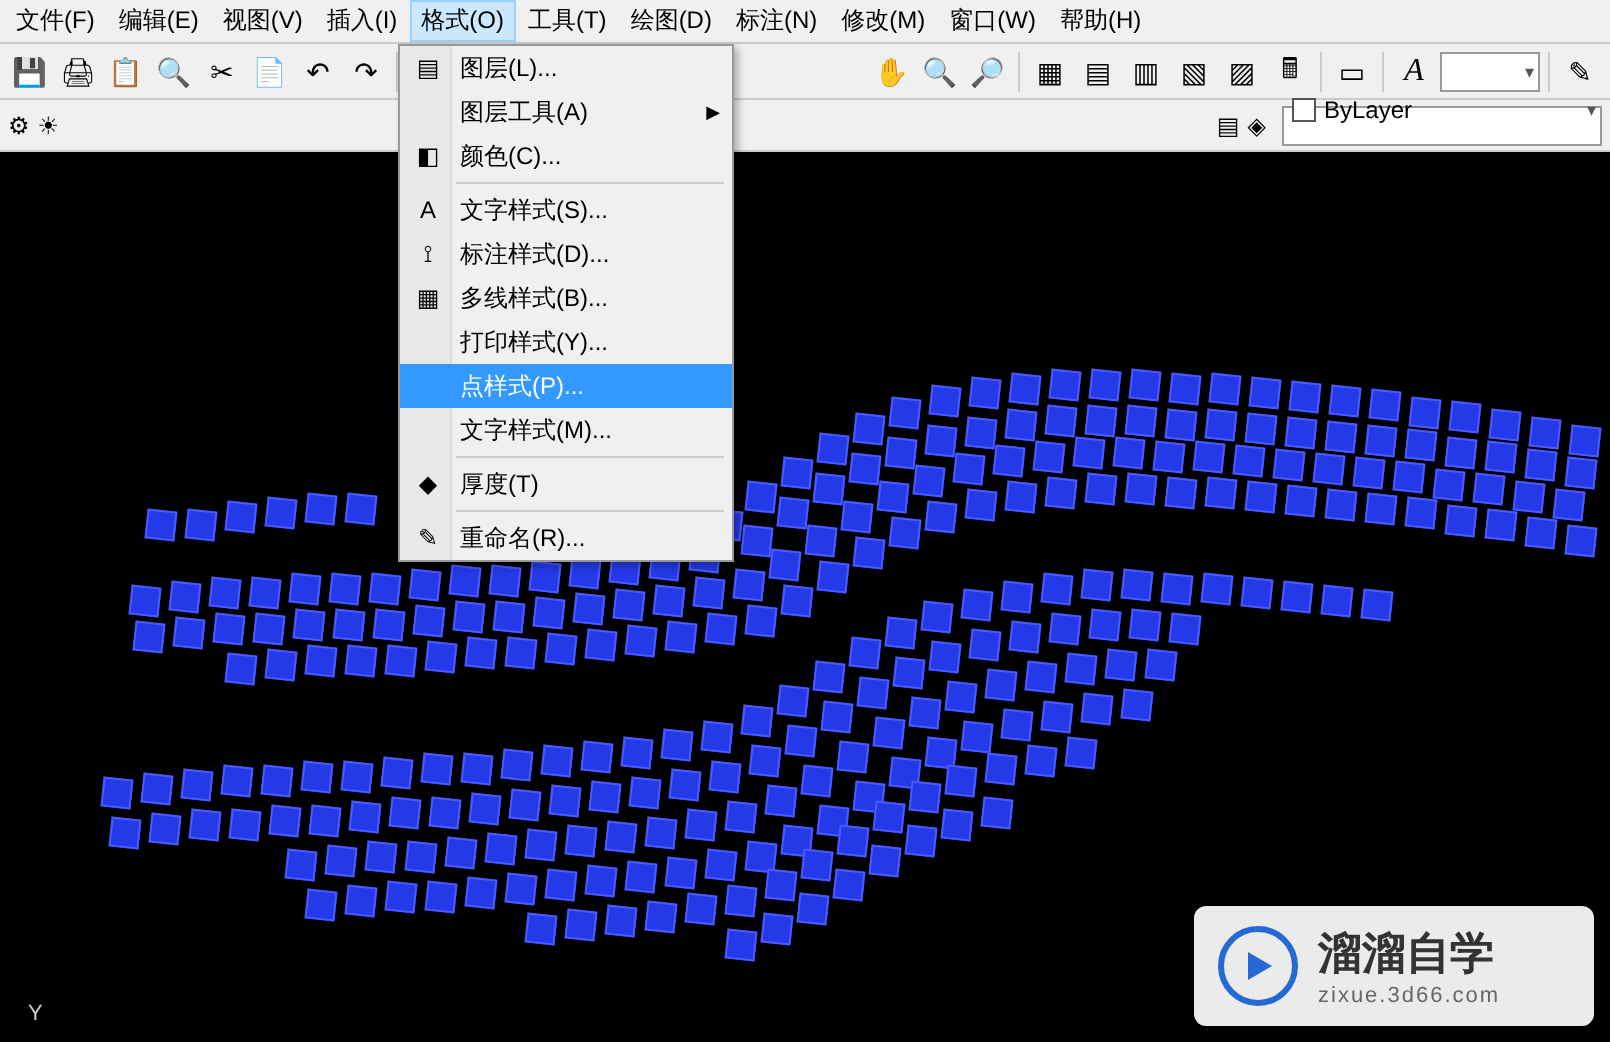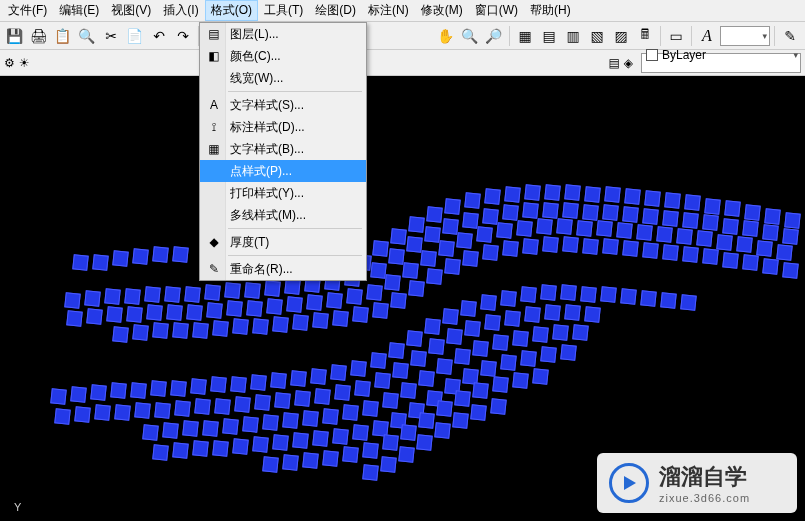--- a/index.html
+++ b/index.html
@@ -371,47 +371,48 @@
     <div class="point-square" style="left: 491px; top: 323px;"></div>
   </div>
 
 <div class="dropdown-menu" id="dropdown">
   <div class="icon-col"></div>
 <div class="dm-item">
       <span class="dm-icon">▤</span>
       <span>图层(L)...</span>
     </div>
     <div class="dm-item">
+      <span>图层工具(A)</span>
+      <span class="dm-arrow">▶</span>
+    </div>
+    <div class="dm-item">
       <span class="dm-icon">◧</span>
       <span>颜色(C)...</span>
     </div>
-    <div class="dm-item">
-      <span>线宽(W)...</span>
-    </div>
     <div class="dm-sep"></div>
     <div class="dm-item">
       <span class="dm-icon">A</span>
       <span>文字样式(S)...</span>
     </div>
     <div class="dm-item">
       <span class="dm-icon">⟟</span>
       <span>标注样式(D)...</span>
     </div>
     <div class="dm-item">
       <span class="dm-icon">▦</span>
-      <span>文字样式(B)...</span>
+      <span>多线样式(B)...</span>
+    </div>
+    <div class="dm-item">
+      <span>打印样式(Y)...</span>
     </div>
     <div class="dm-item highlighted">
       <span>点样式(P)...</span>
     </div>
     <div class="dm-item">
-      <span>打印样式(Y)...</span>
-    </div>
-    <div class="dm-item">
-      <span>多线样式(M)...</span>
+      <span>文字样式(M)...</span>
     </div>
     <div class="dm-sep"></div>
     <div class="dm-item">
       <span class="dm-icon">◆</span>
       <span>厚度(T)</span>
     </div>
     <div class="dm-sep"></div>
     <div class="dm-item">
       <span class="dm-icon">✎</span>
       <span>重命名(R)...</span>

